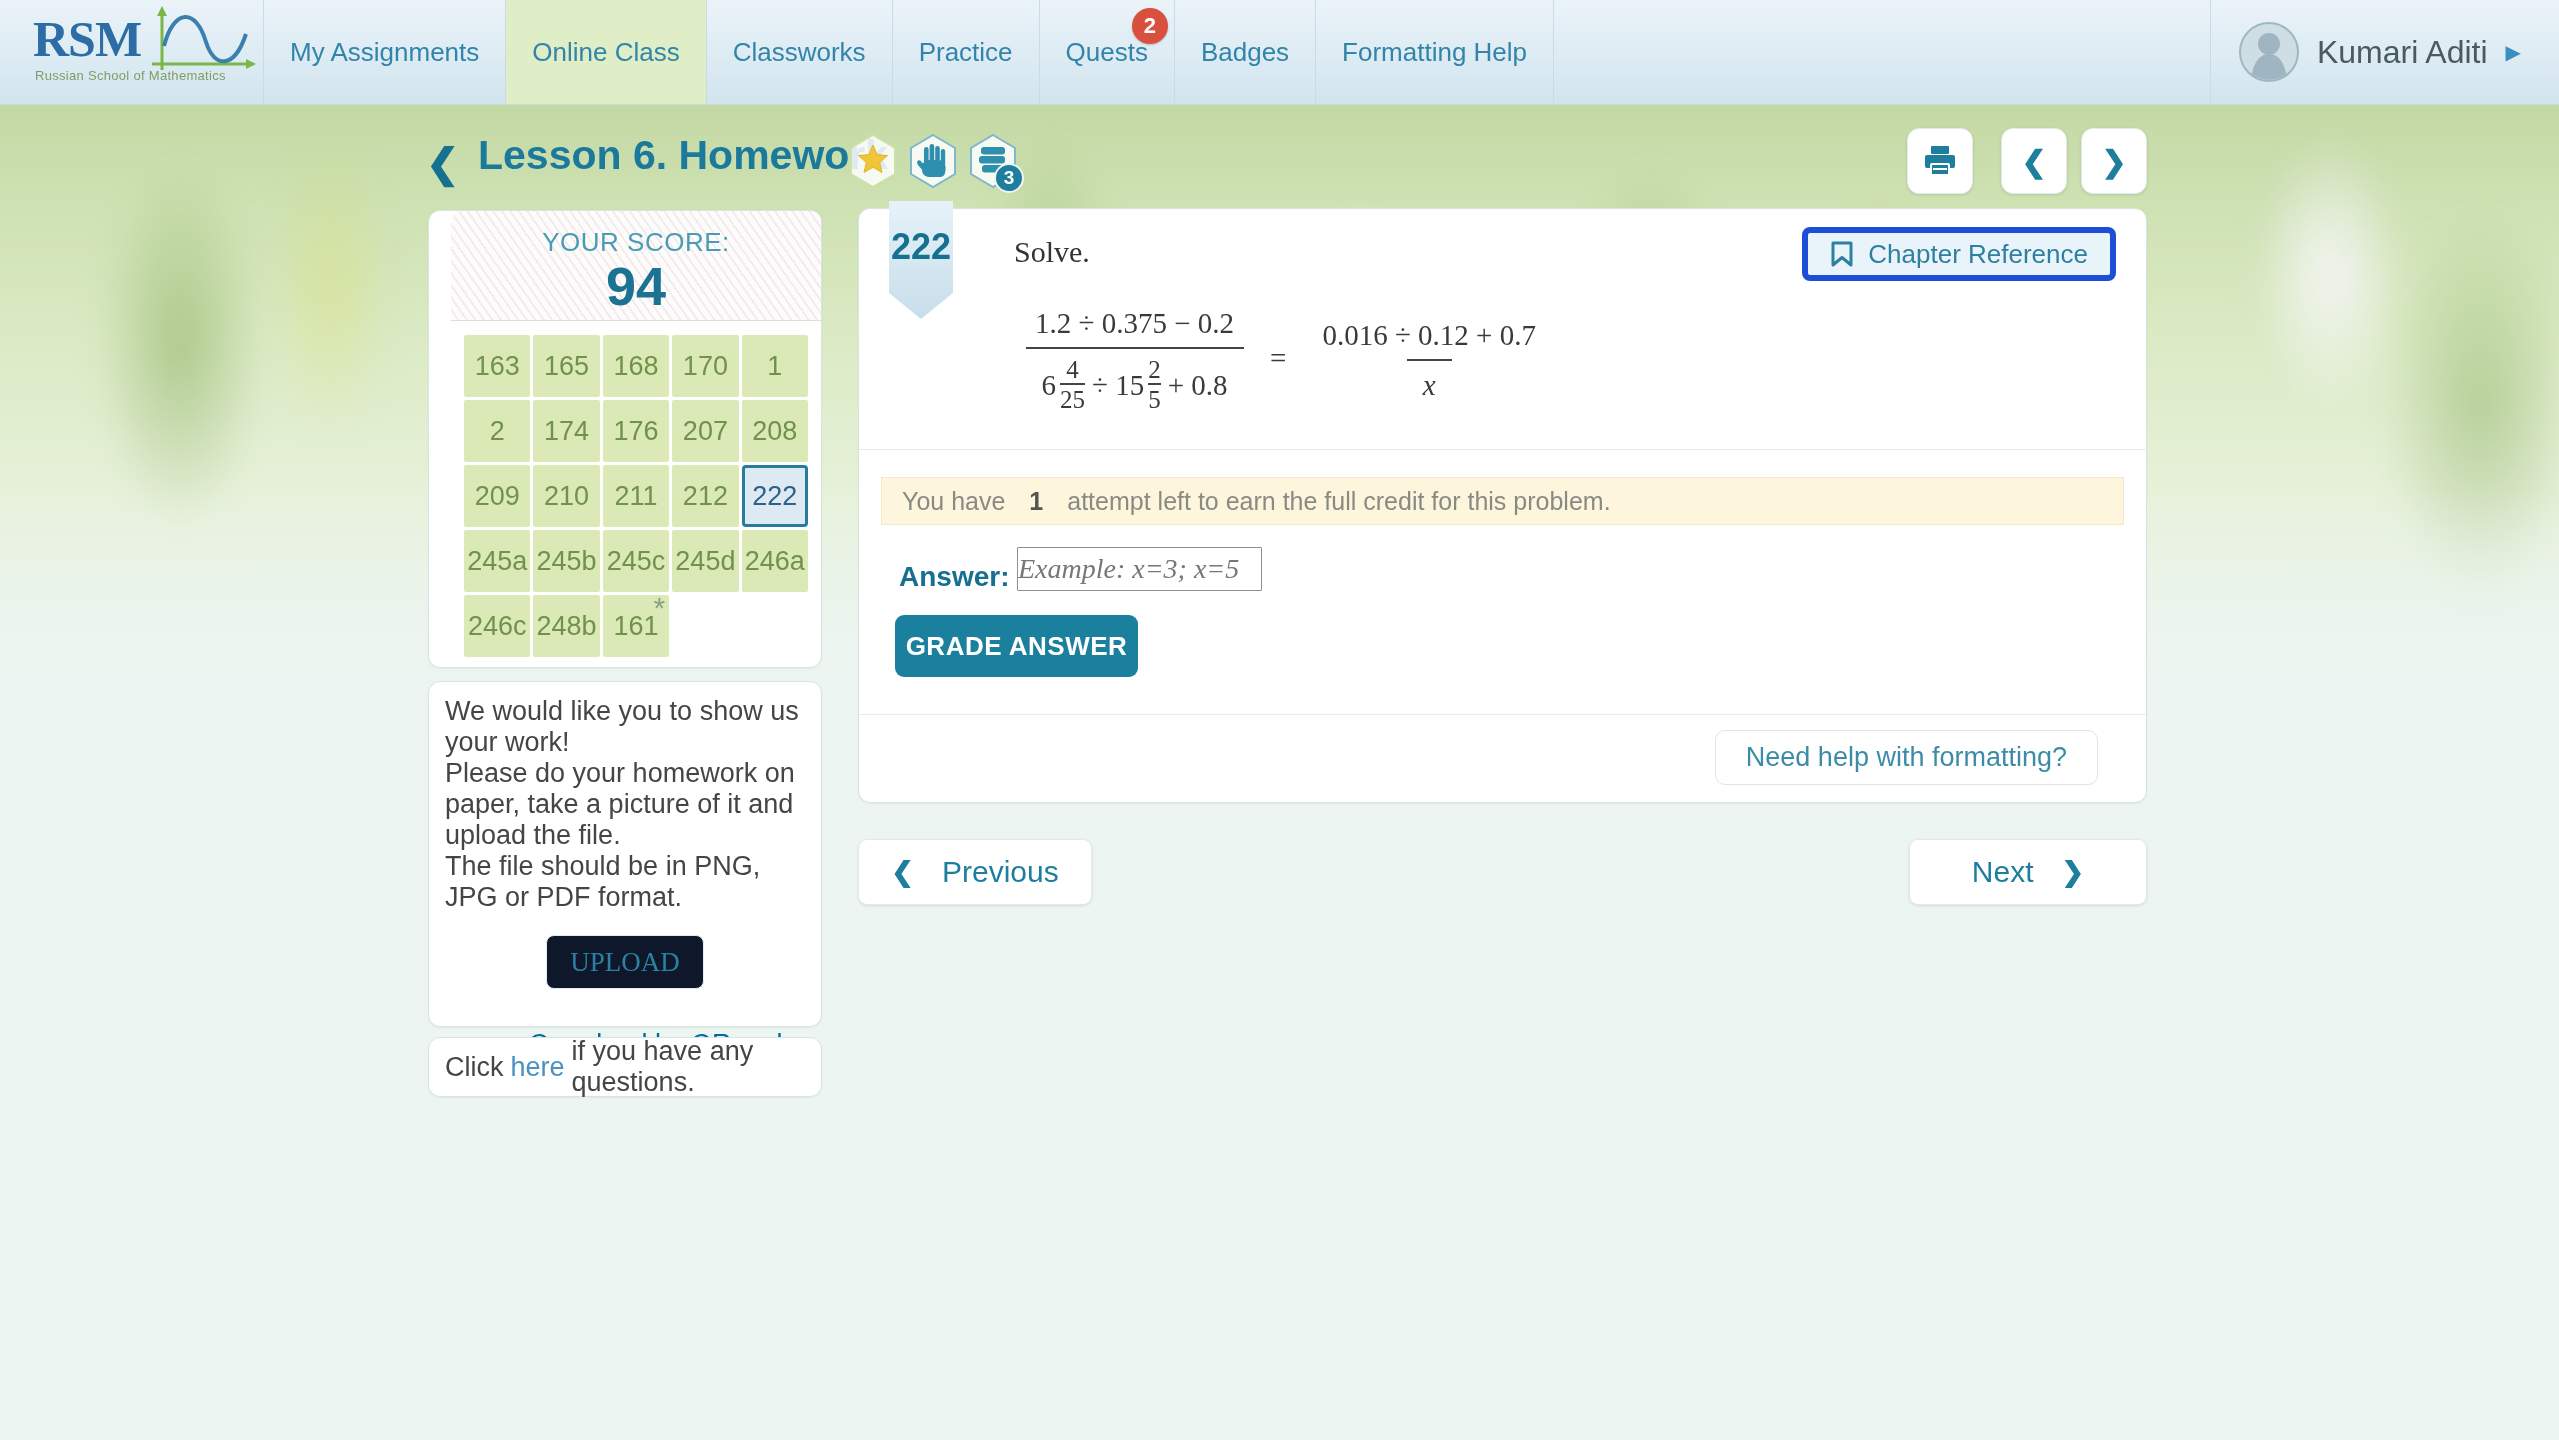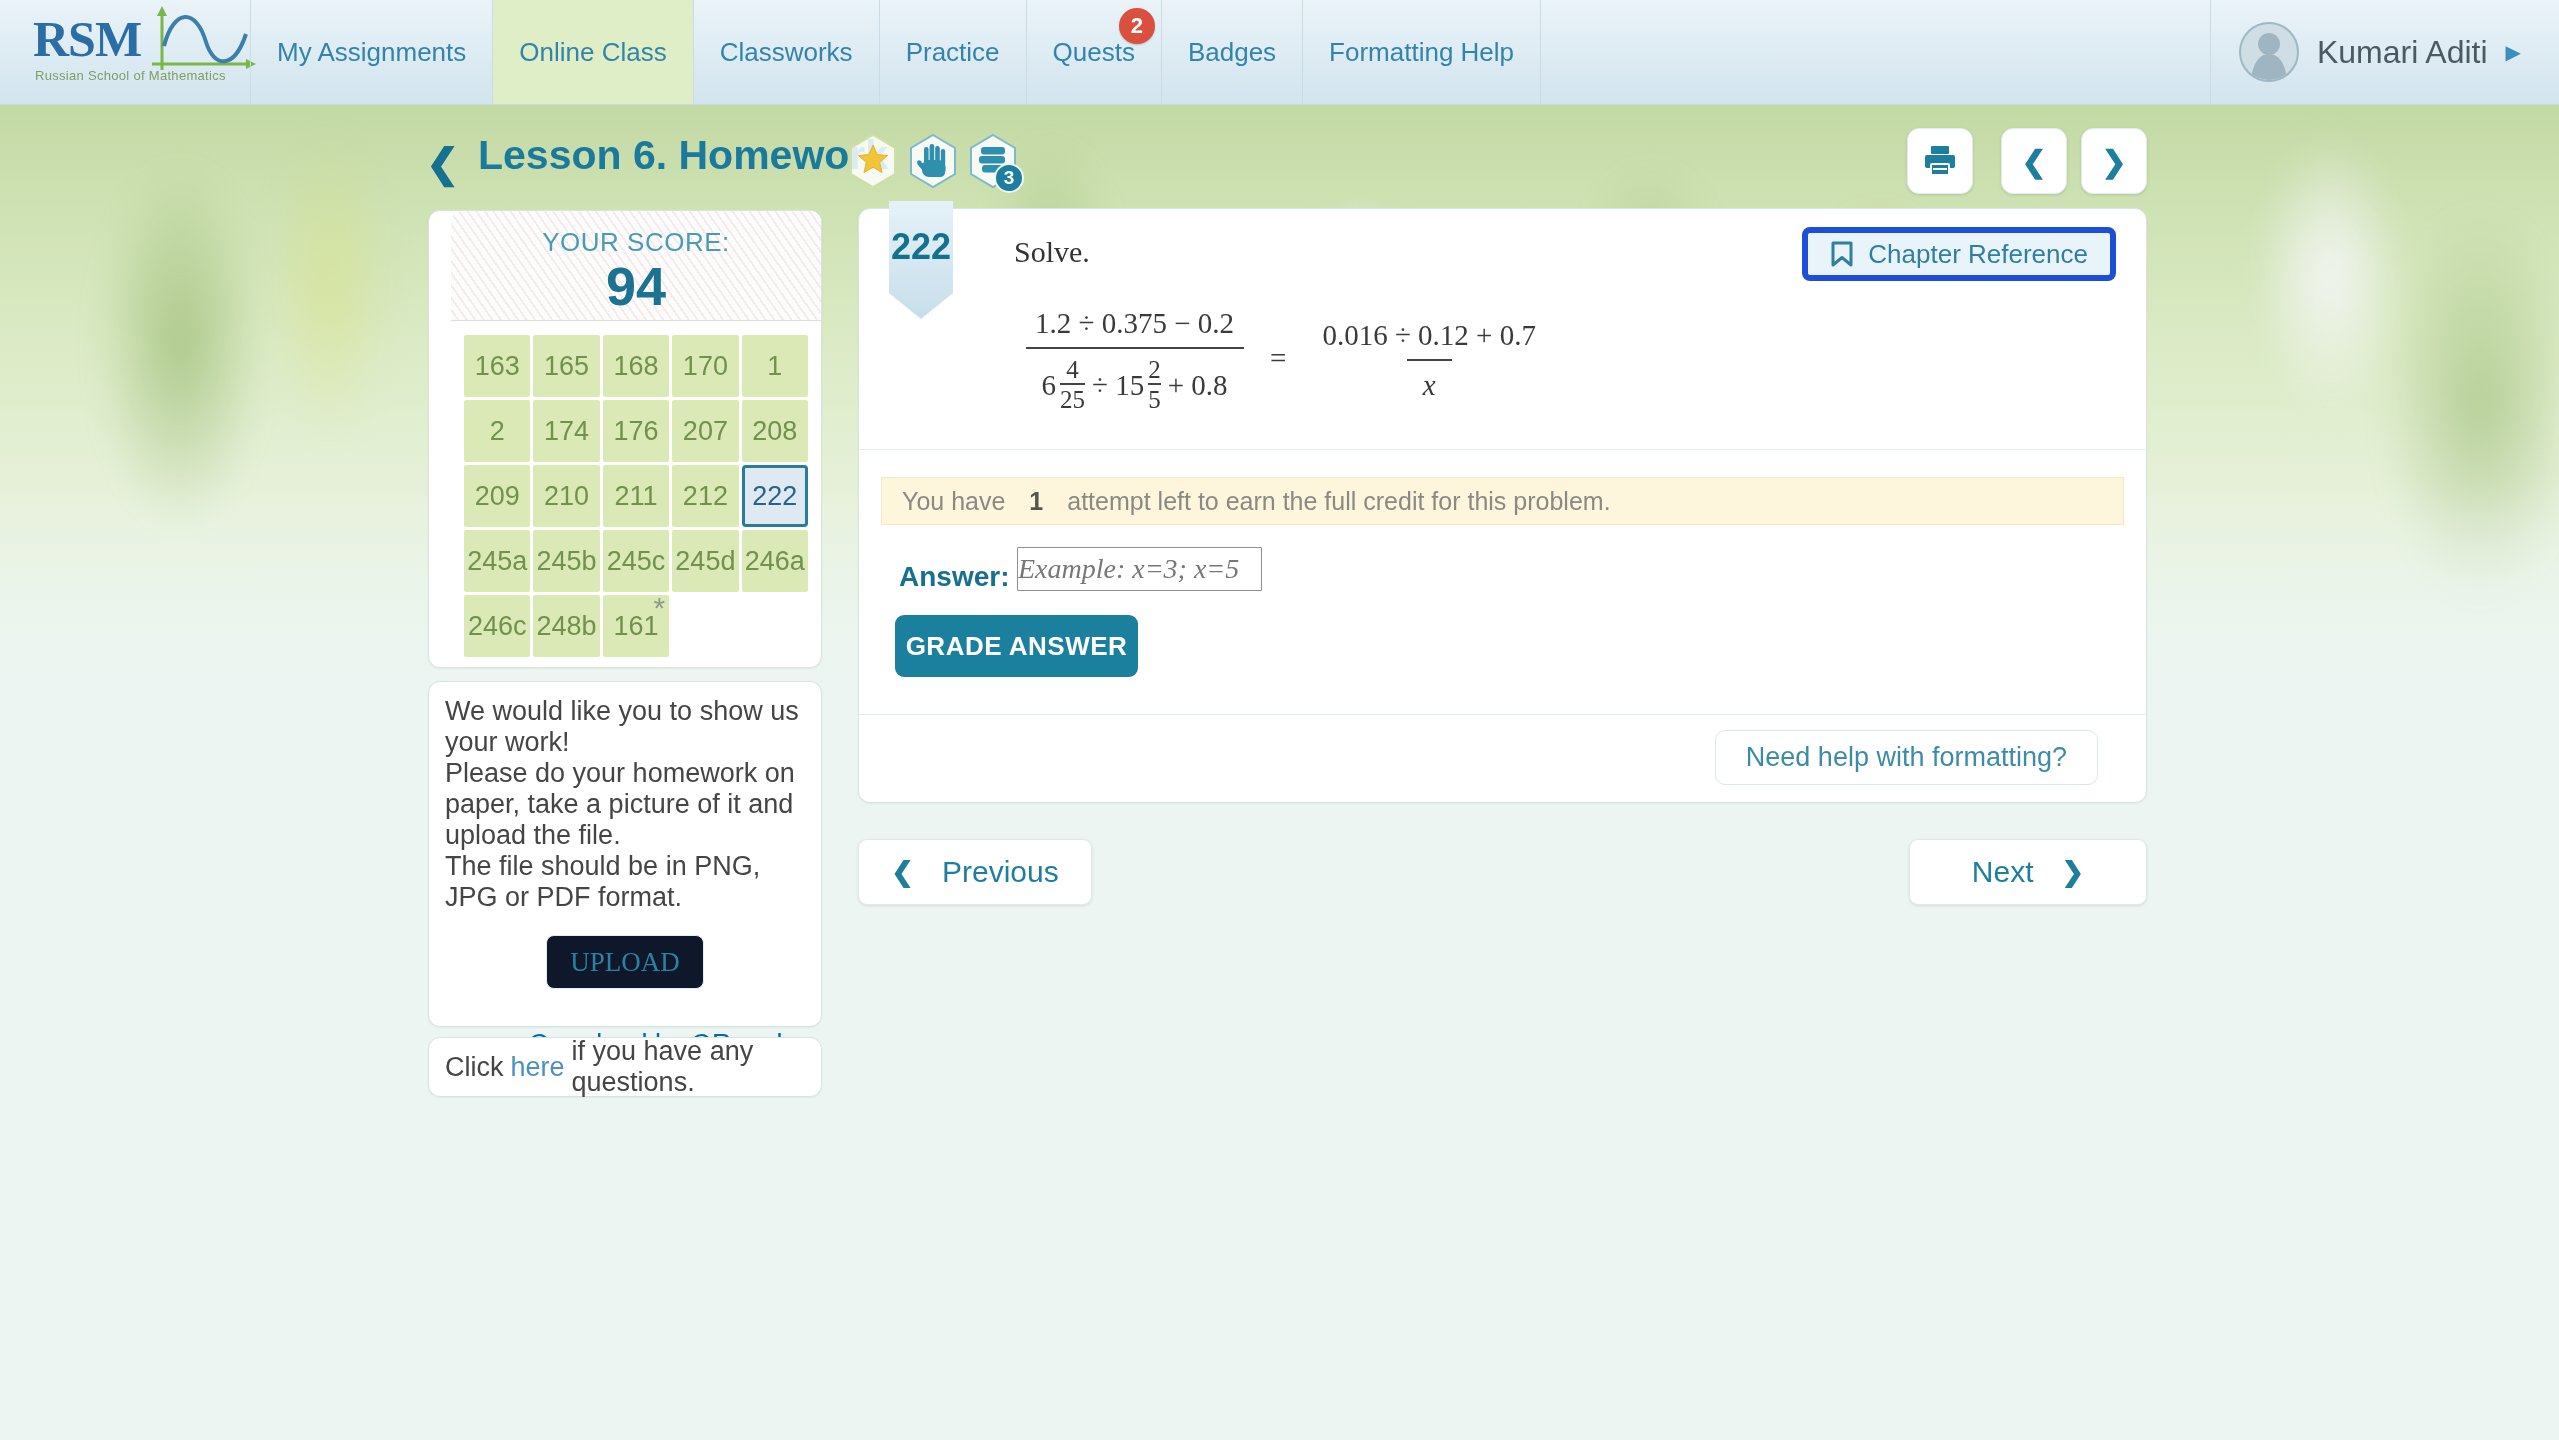--- a/index.html
+++ b/index.html
@@ -11,20 +11,21 @@
     overflow:hidden;
     color:#444;
   }
 
   
   .nav {
     position:absolute; top:0; left:0; width:2559px; height:105px;
     background:linear-gradient(180deg,#eaf3f8 0%,#ddebf3 55%,#d2e4ee 100%);
     display:flex; align-items:stretch; z-index:30;
     border-bottom:1px solid #c9dce6;
+    gap:13px;
   }
   .logo { position:relative; width:250px; flex:0 0 auto; }
   .logo-rsm {
     position:absolute; left:33px; top:10px;
     font-family:"Liberation Serif", serif; font-weight:bold;
     font-size:50px; color:#2b6da4; letter-spacing:-1px;
   }
   .logo-tagline {
     position:absolute; left:35px; top:68px;
     font-size:13px; color:#7e9e66; letter-spacing:.3px; white-space:nowrap;

